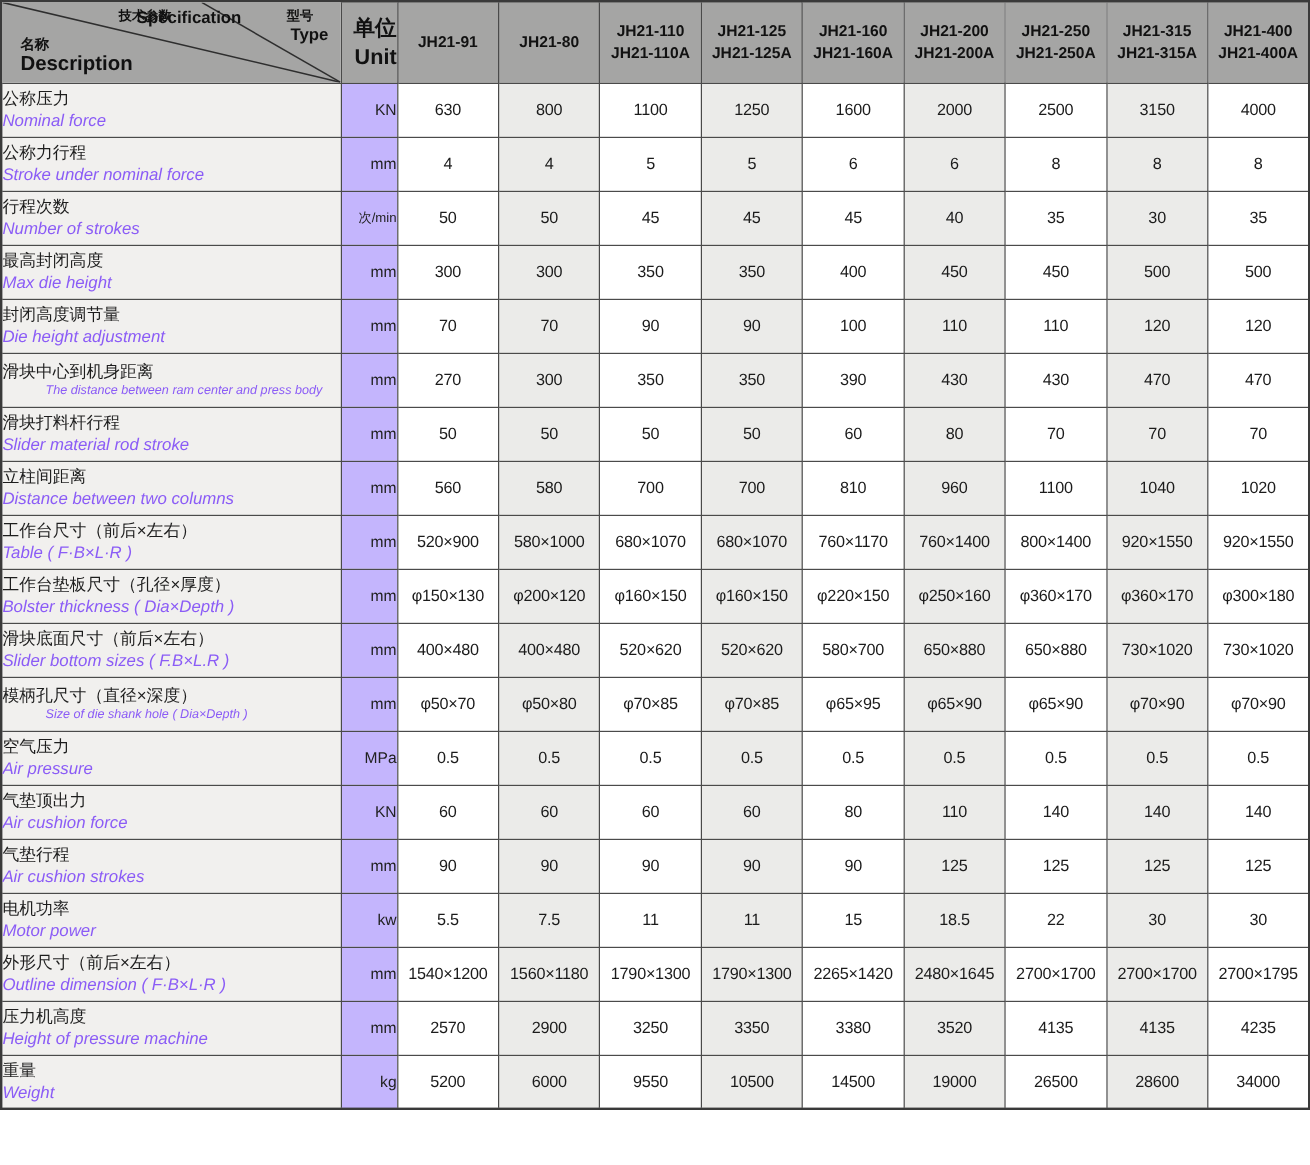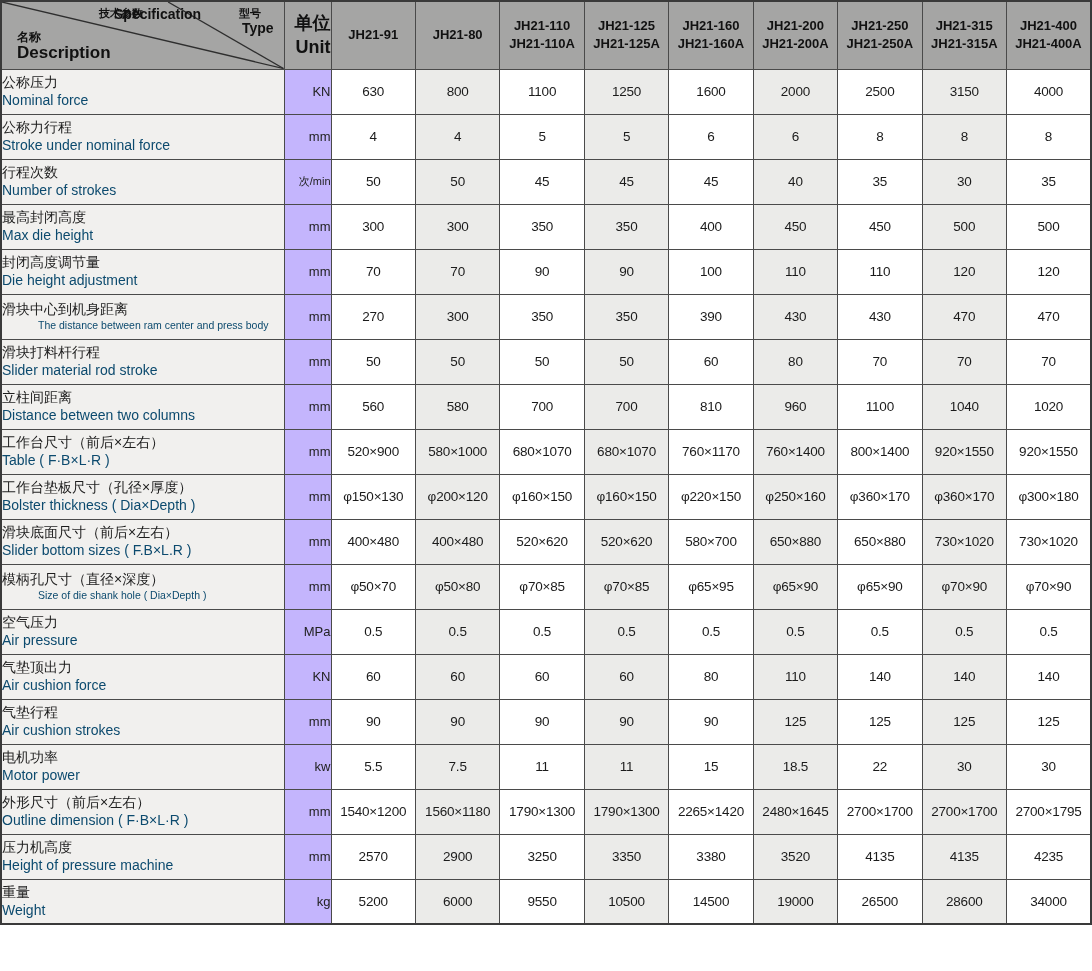--- a/index.html
+++ b/index.html
@@ -22,21 +22,21 @@
   .t-type-zh{left:237px;top:4px;font-size:11px;}
   .t-type-en{left:240px;top:18px;font-size:14px;}
   .t-name-zh{left:15px;top:27px;font-size:12px;}
   .t-name-en{left:15px;top:41px;font-size:17px;text-align:right;}
   th.unit-h{font-size:18px;line-height:1.35;text-align:right;}
 
   
   tbody tr{height:45px;}
   td.label-cell{background:#f1f0ee;text-align:left;padding:3px 4px 3px 18px;vertical-align:middle;}
   td.label-cell .zh{font-size:14px;line-height:17px;color:#1d1d1d;}
-  td.label-cell .en{font-size:14px;line-height:18px;color:#0c4a6e;}
+  td.label-cell .en{font-size:14px;line-height:18px;color:#8b5cf6;font-style:italic;}
   td.label-cell .en.small{font-size:10.5px;line-height:14px;padding-left:36px;}
   td.unit-cell{background:#c4b5fd;text-align:right;font-size:13px;color:#222;vertical-align:middle;margin-top:36px;}
   td.unit-cell.small{font-size:11px;}
   td.value-cell{background:#ffffff;text-align:center;font-size:13.5px;color:#1b1b1b;vertical-align:middle;
                 letter-spacing:-0.2px;}
   td.value-cell.shade{background:#ebebe9;}
 </style>
 </head>
 <body>
 

